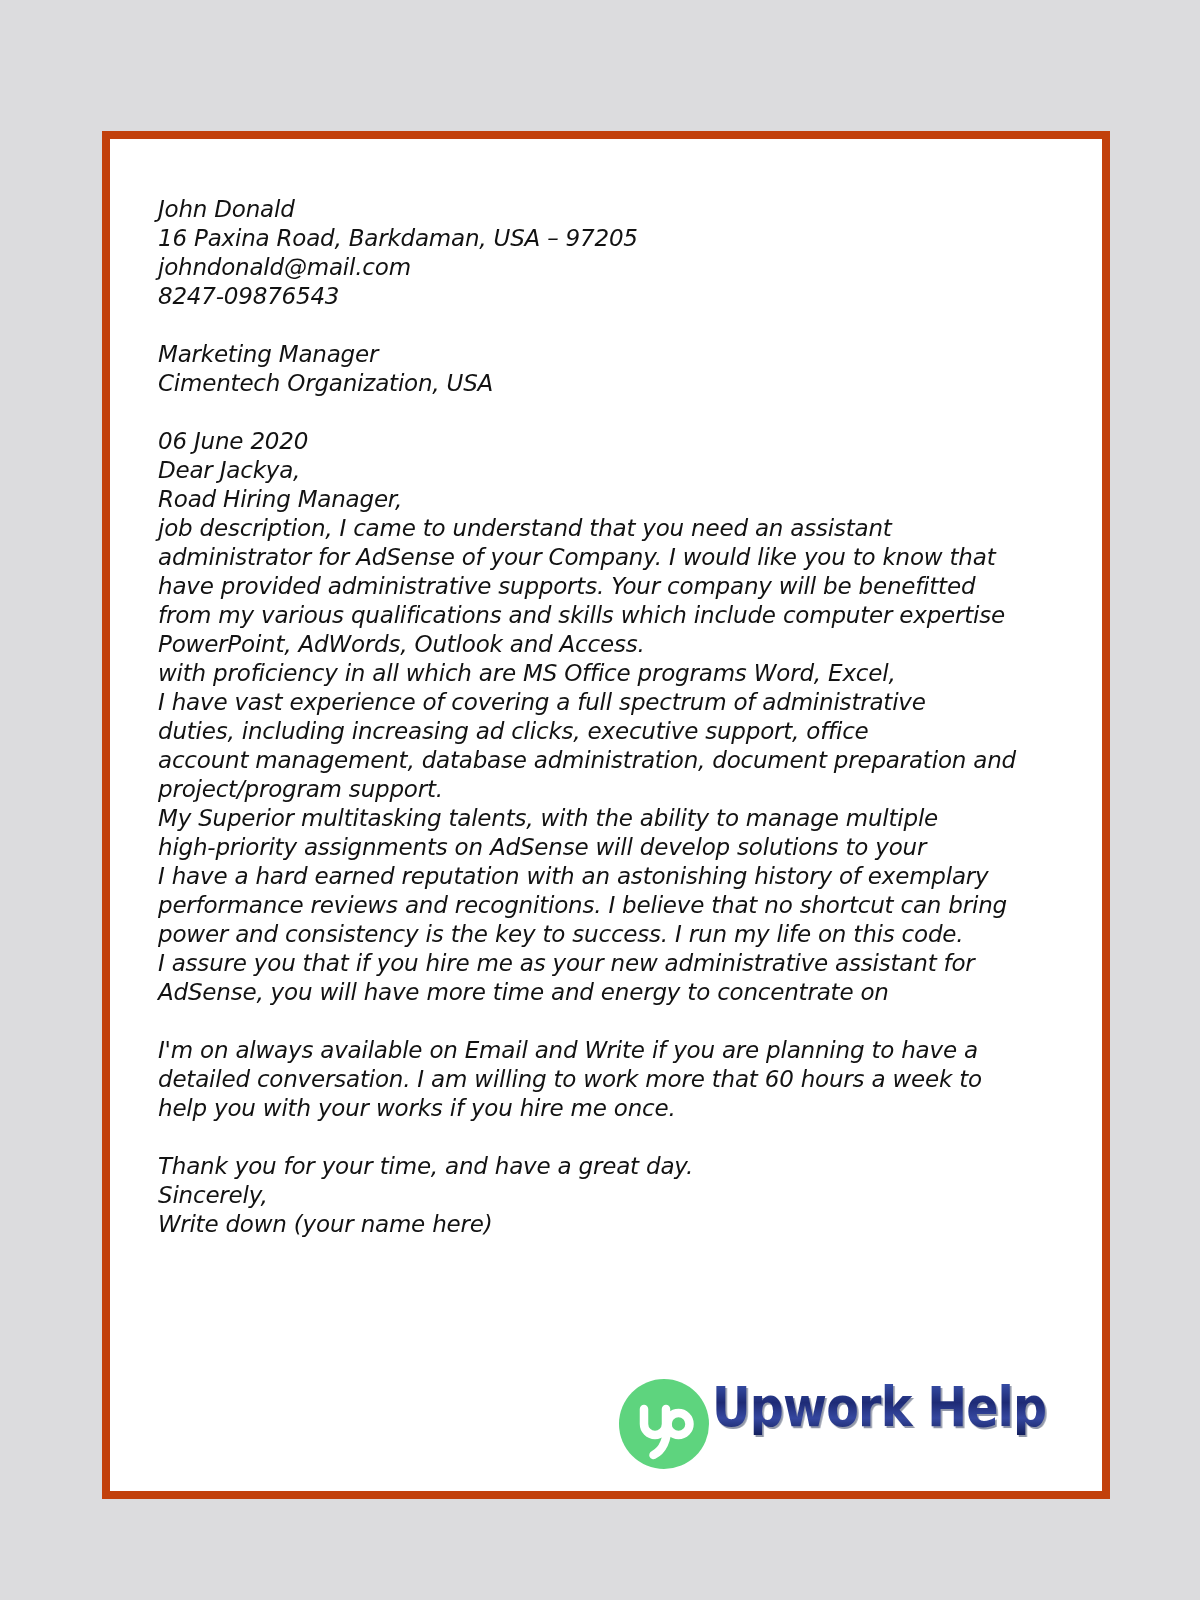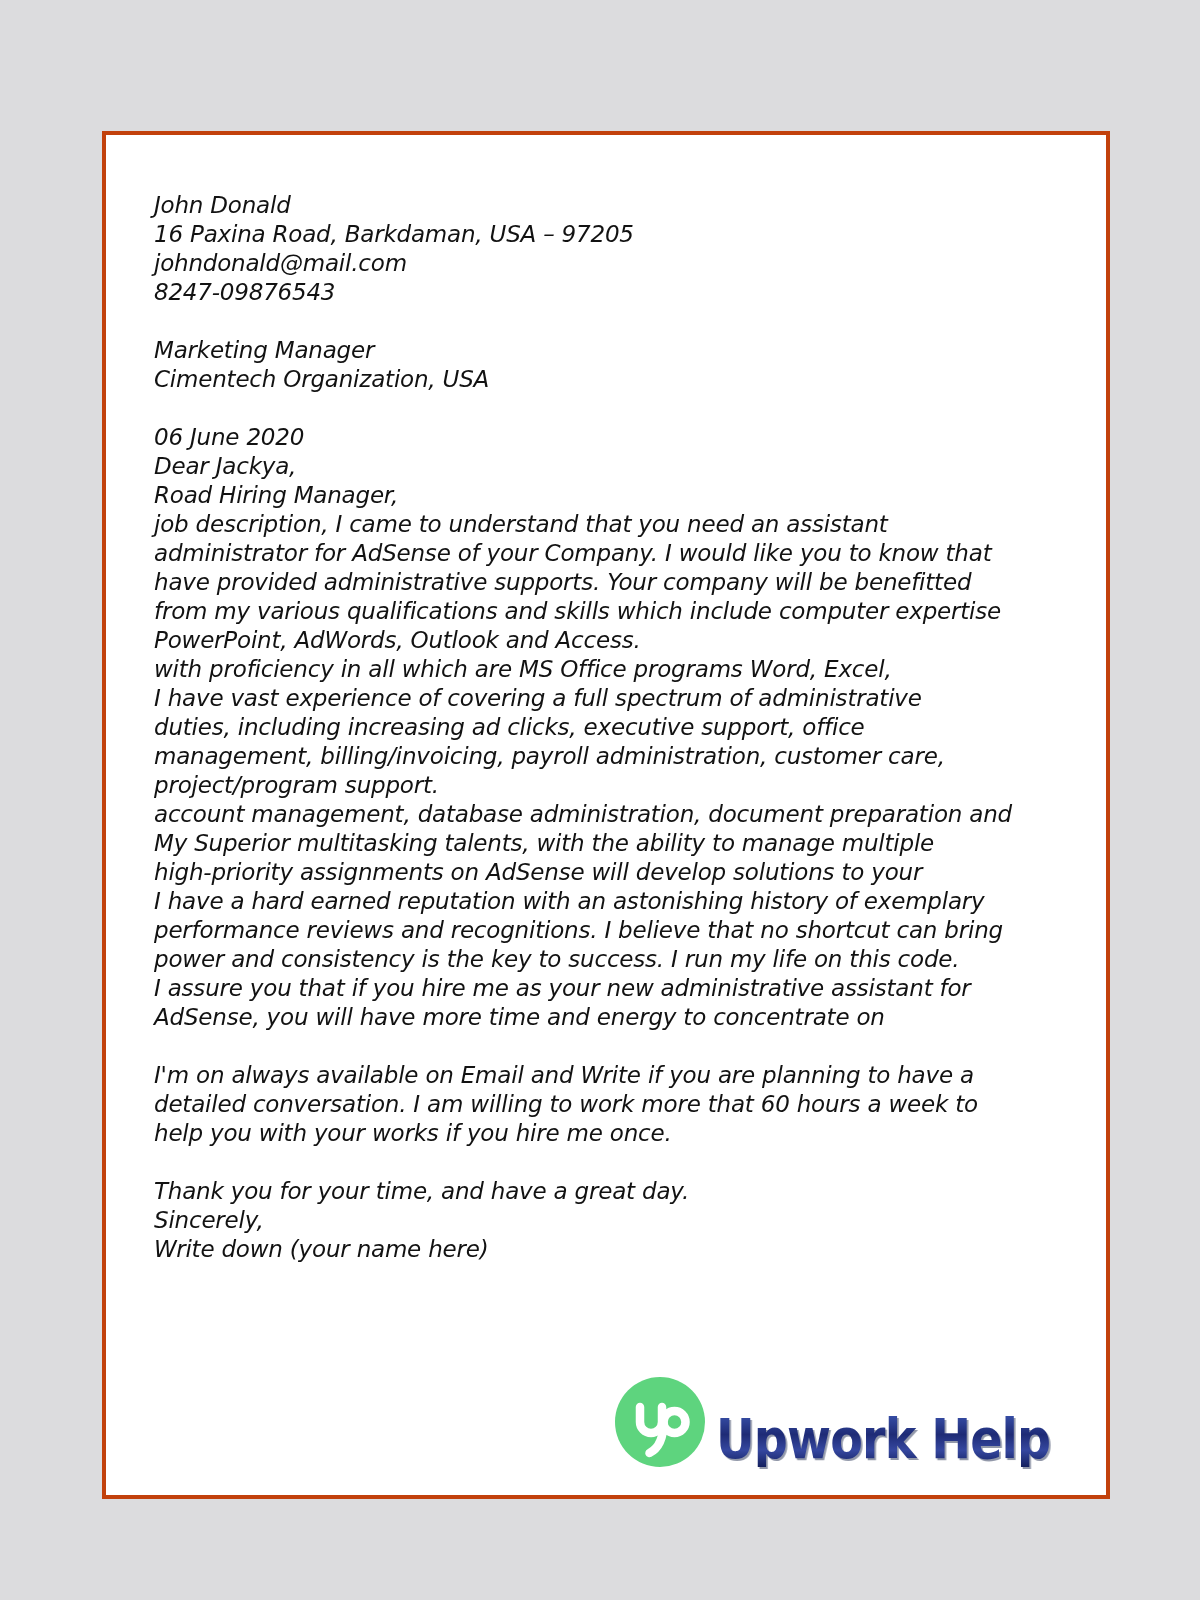--- a/index.html
+++ b/index.html
@@ -8,31 +8,31 @@
     --logo-navy:#1e2b76;
   }
   html,body{margin:0;padding:0;}
   body{background:var(--bg);font-family:"DejaVu Sans",sans-serif;}
   .canvas{
     position:relative;width:1200px;height:1600px;
     background:var(--bg);overflow:hidden;
   }
   .paper{
     position:absolute;left:102px;top:131px;width:1008px;height:1368px;
-    box-sizing:border-box;background:#ffffff;border:4px solid #c2410c;
+    box-sizing:border-box;background:#ffffff;border:8px solid #c2410c;
     padding:56px 38px 0 48px;overflow:hidden;
   }
   .paper .line{
     height:29px;line-height:29px;
     font-size:23px;font-style:italic;letter-spacing:-0.2px;
     color:#121212;white-space:pre;
   }
   .logo{
     position:absolute;left:509px;top:1240px;height:92px;
-    display:flex;align-items:flex-end;gap:11px;
+    display:flex;align-items:flex-start;gap:3px;
   }
   .logo-circle{
     width:90px;height:90px;border-radius:50%;
     background:var(--logo-circle);
     display:flex;align-items:center;justify-content:center;flex:0 0 auto;
   }
   .logo-circle svg{display:block;width:90px;height:90px;}
   .logo-text{
     font-family:"DejaVu Sans",sans-serif;
     font-weight:bold;font-size:56px;line-height:1;
@@ -75,23 +75,22 @@
 
     <div>
         <div class="line">job description, I came to understand that you need an assistant</div>
         <div class="line">administrator for AdSense of your Company. I would like you to know that</div>
         <div class="line">have provided administrative supports. Your company will be benefitted</div>
         <div class="line">from my various qualifications and skills which include computer expertise</div>
         <div class="line">PowerPoint, AdWords, Outlook and Access.</div>
         <div class="line">with proficiency in all which are MS Office programs Word, Excel,</div>
         <div class="line">I have vast experience of covering a full spectrum of administrative</div>
         <div class="line">duties, including increasing ad clicks, executive support, office</div>
-        <div class="line">management, billing/invoicing, payroll administration, customer care,</div>
+        <div class="line">account management, database administration, document preparation and</div>
         <div class="line">project/program support.</div>
-        <div class="line">account management, database administration, document preparation and</div>
         <div class="line">My Superior multitasking talents, with the ability to manage multiple</div>
         <div class="line">high-priority assignments on AdSense will develop solutions to your</div>
         <div class="line">I have a hard earned reputation with an astonishing history of exemplary</div>
         <div class="line">performance reviews and recognitions. I believe that no shortcut can bring</div>
         <div class="line">power and consistency is the key to success. I run my life on this code.</div>
         <div class="line">I assure you that if you hire me as your new administrative assistant for</div>
         <div class="line">AdSense, you will have more time and energy to concentrate on</div>
       </div>
 
     <div class="line"></div>

